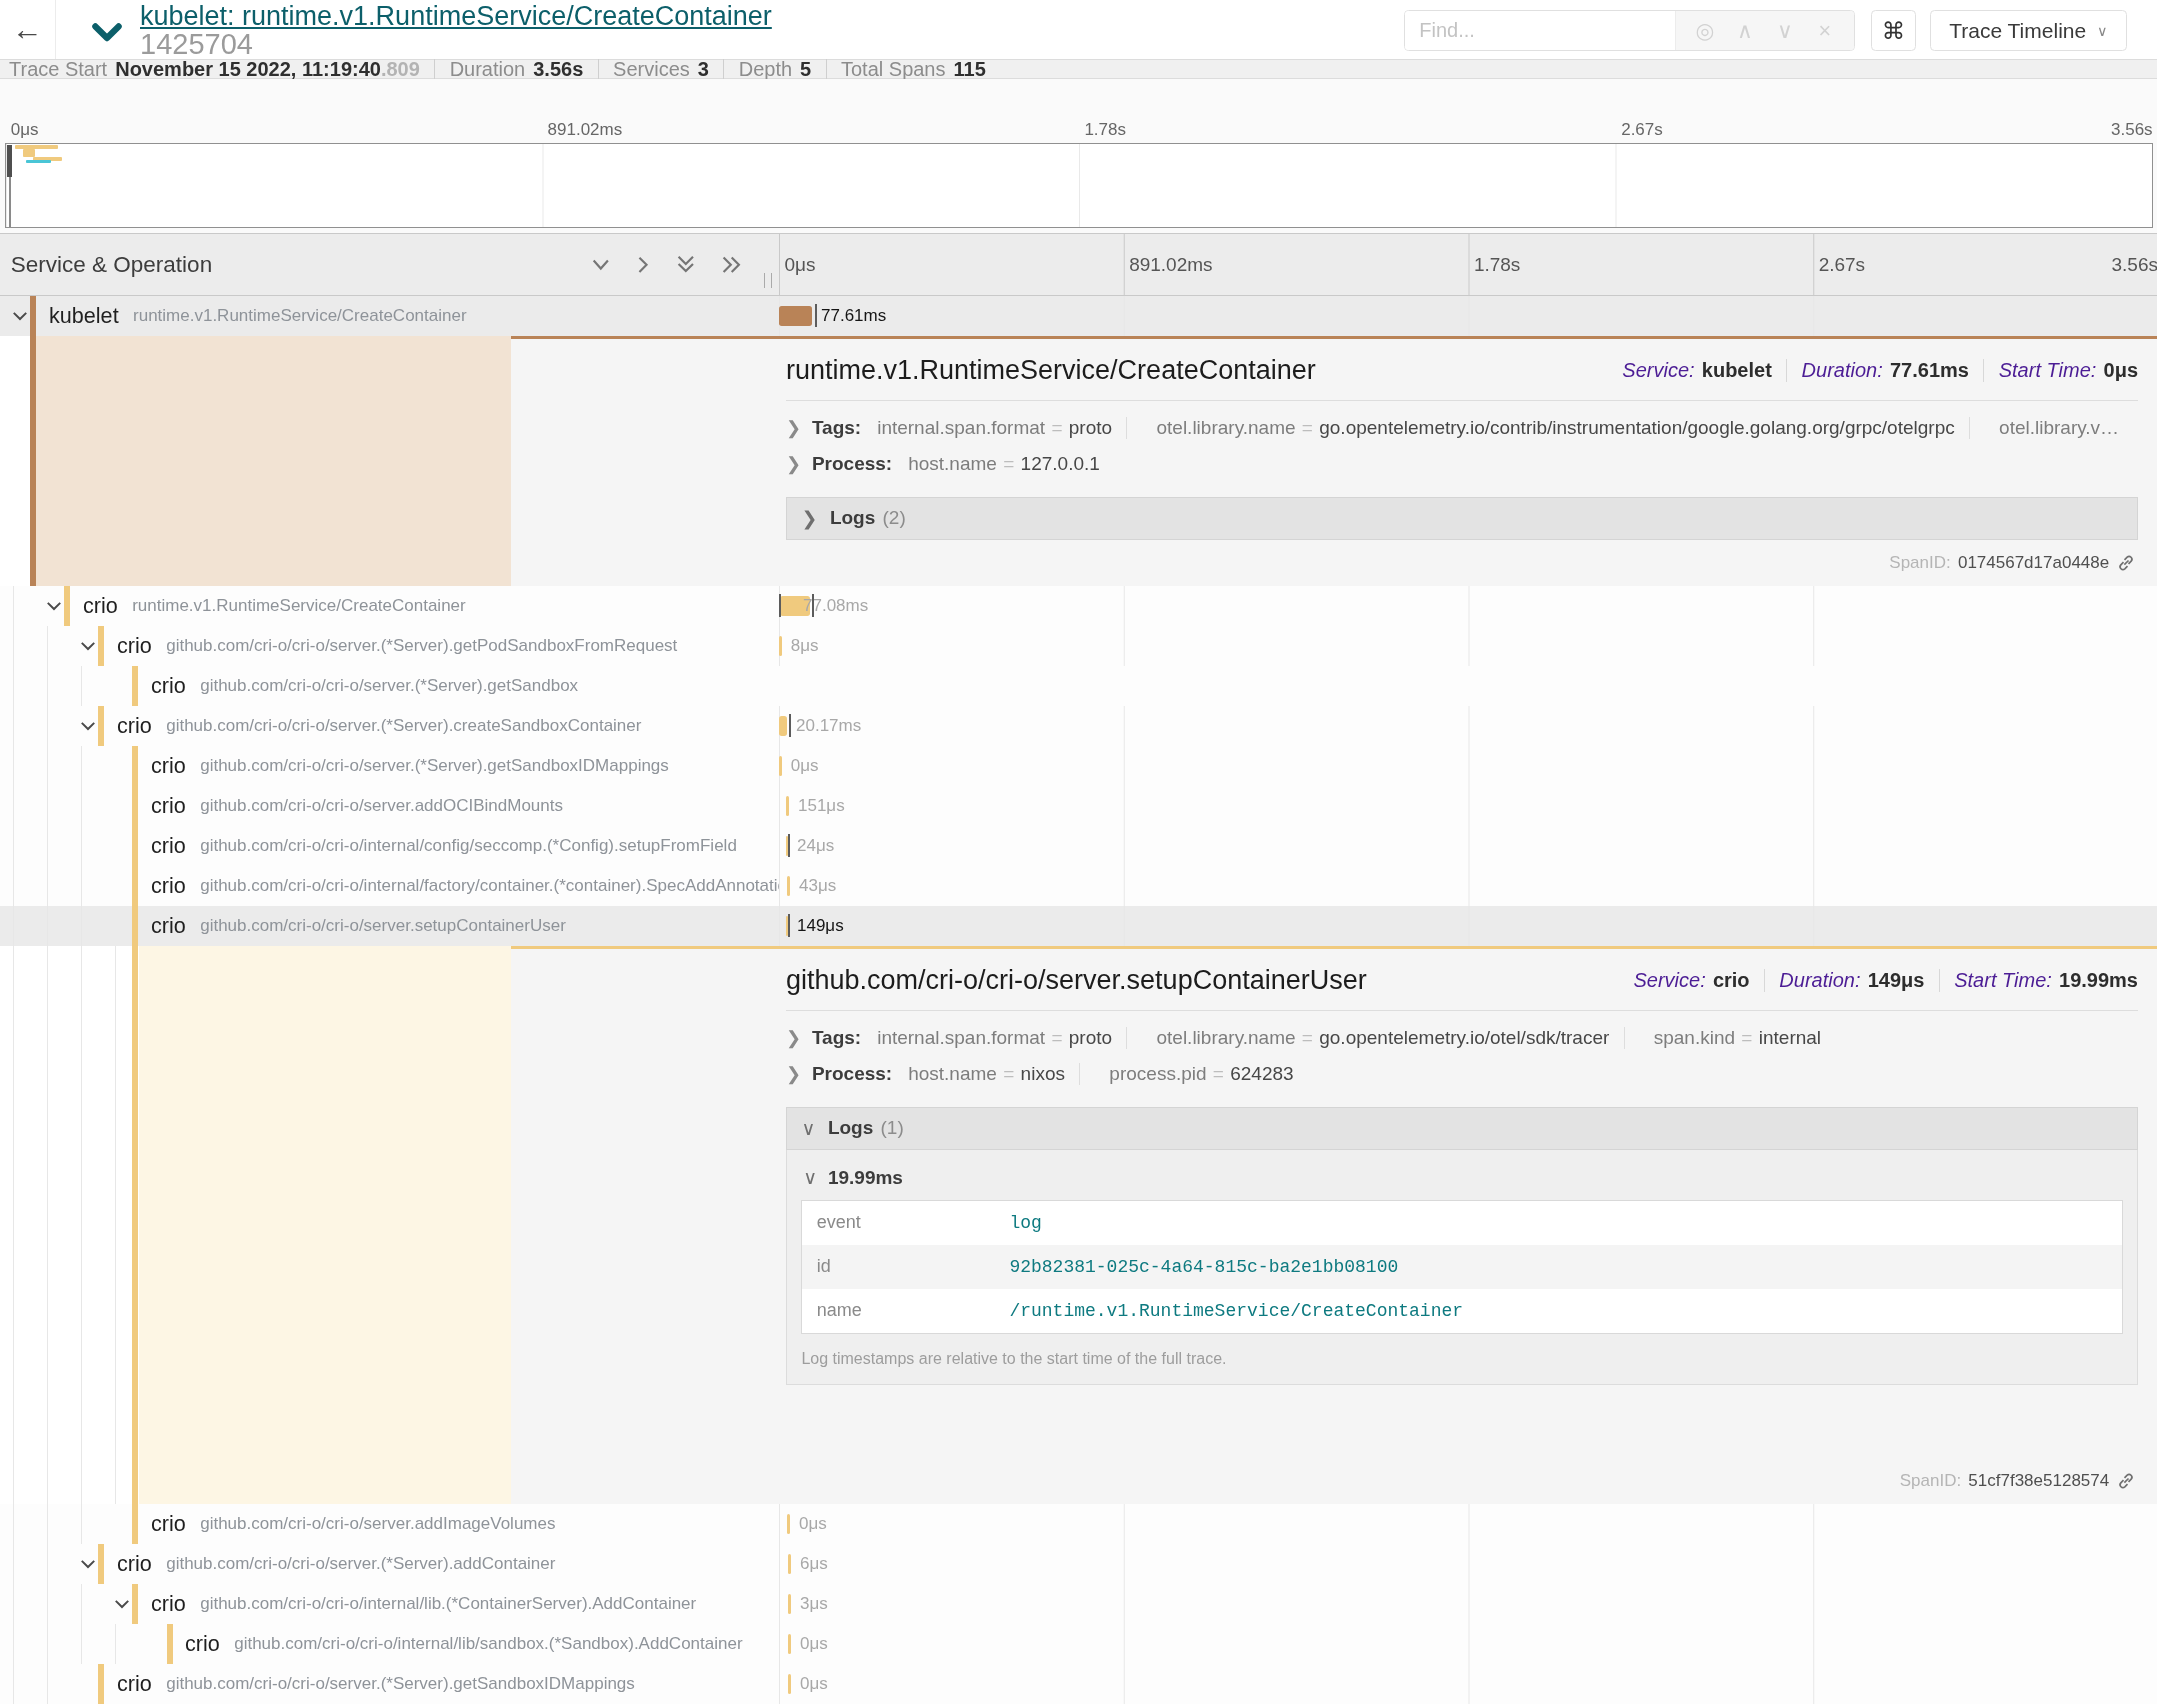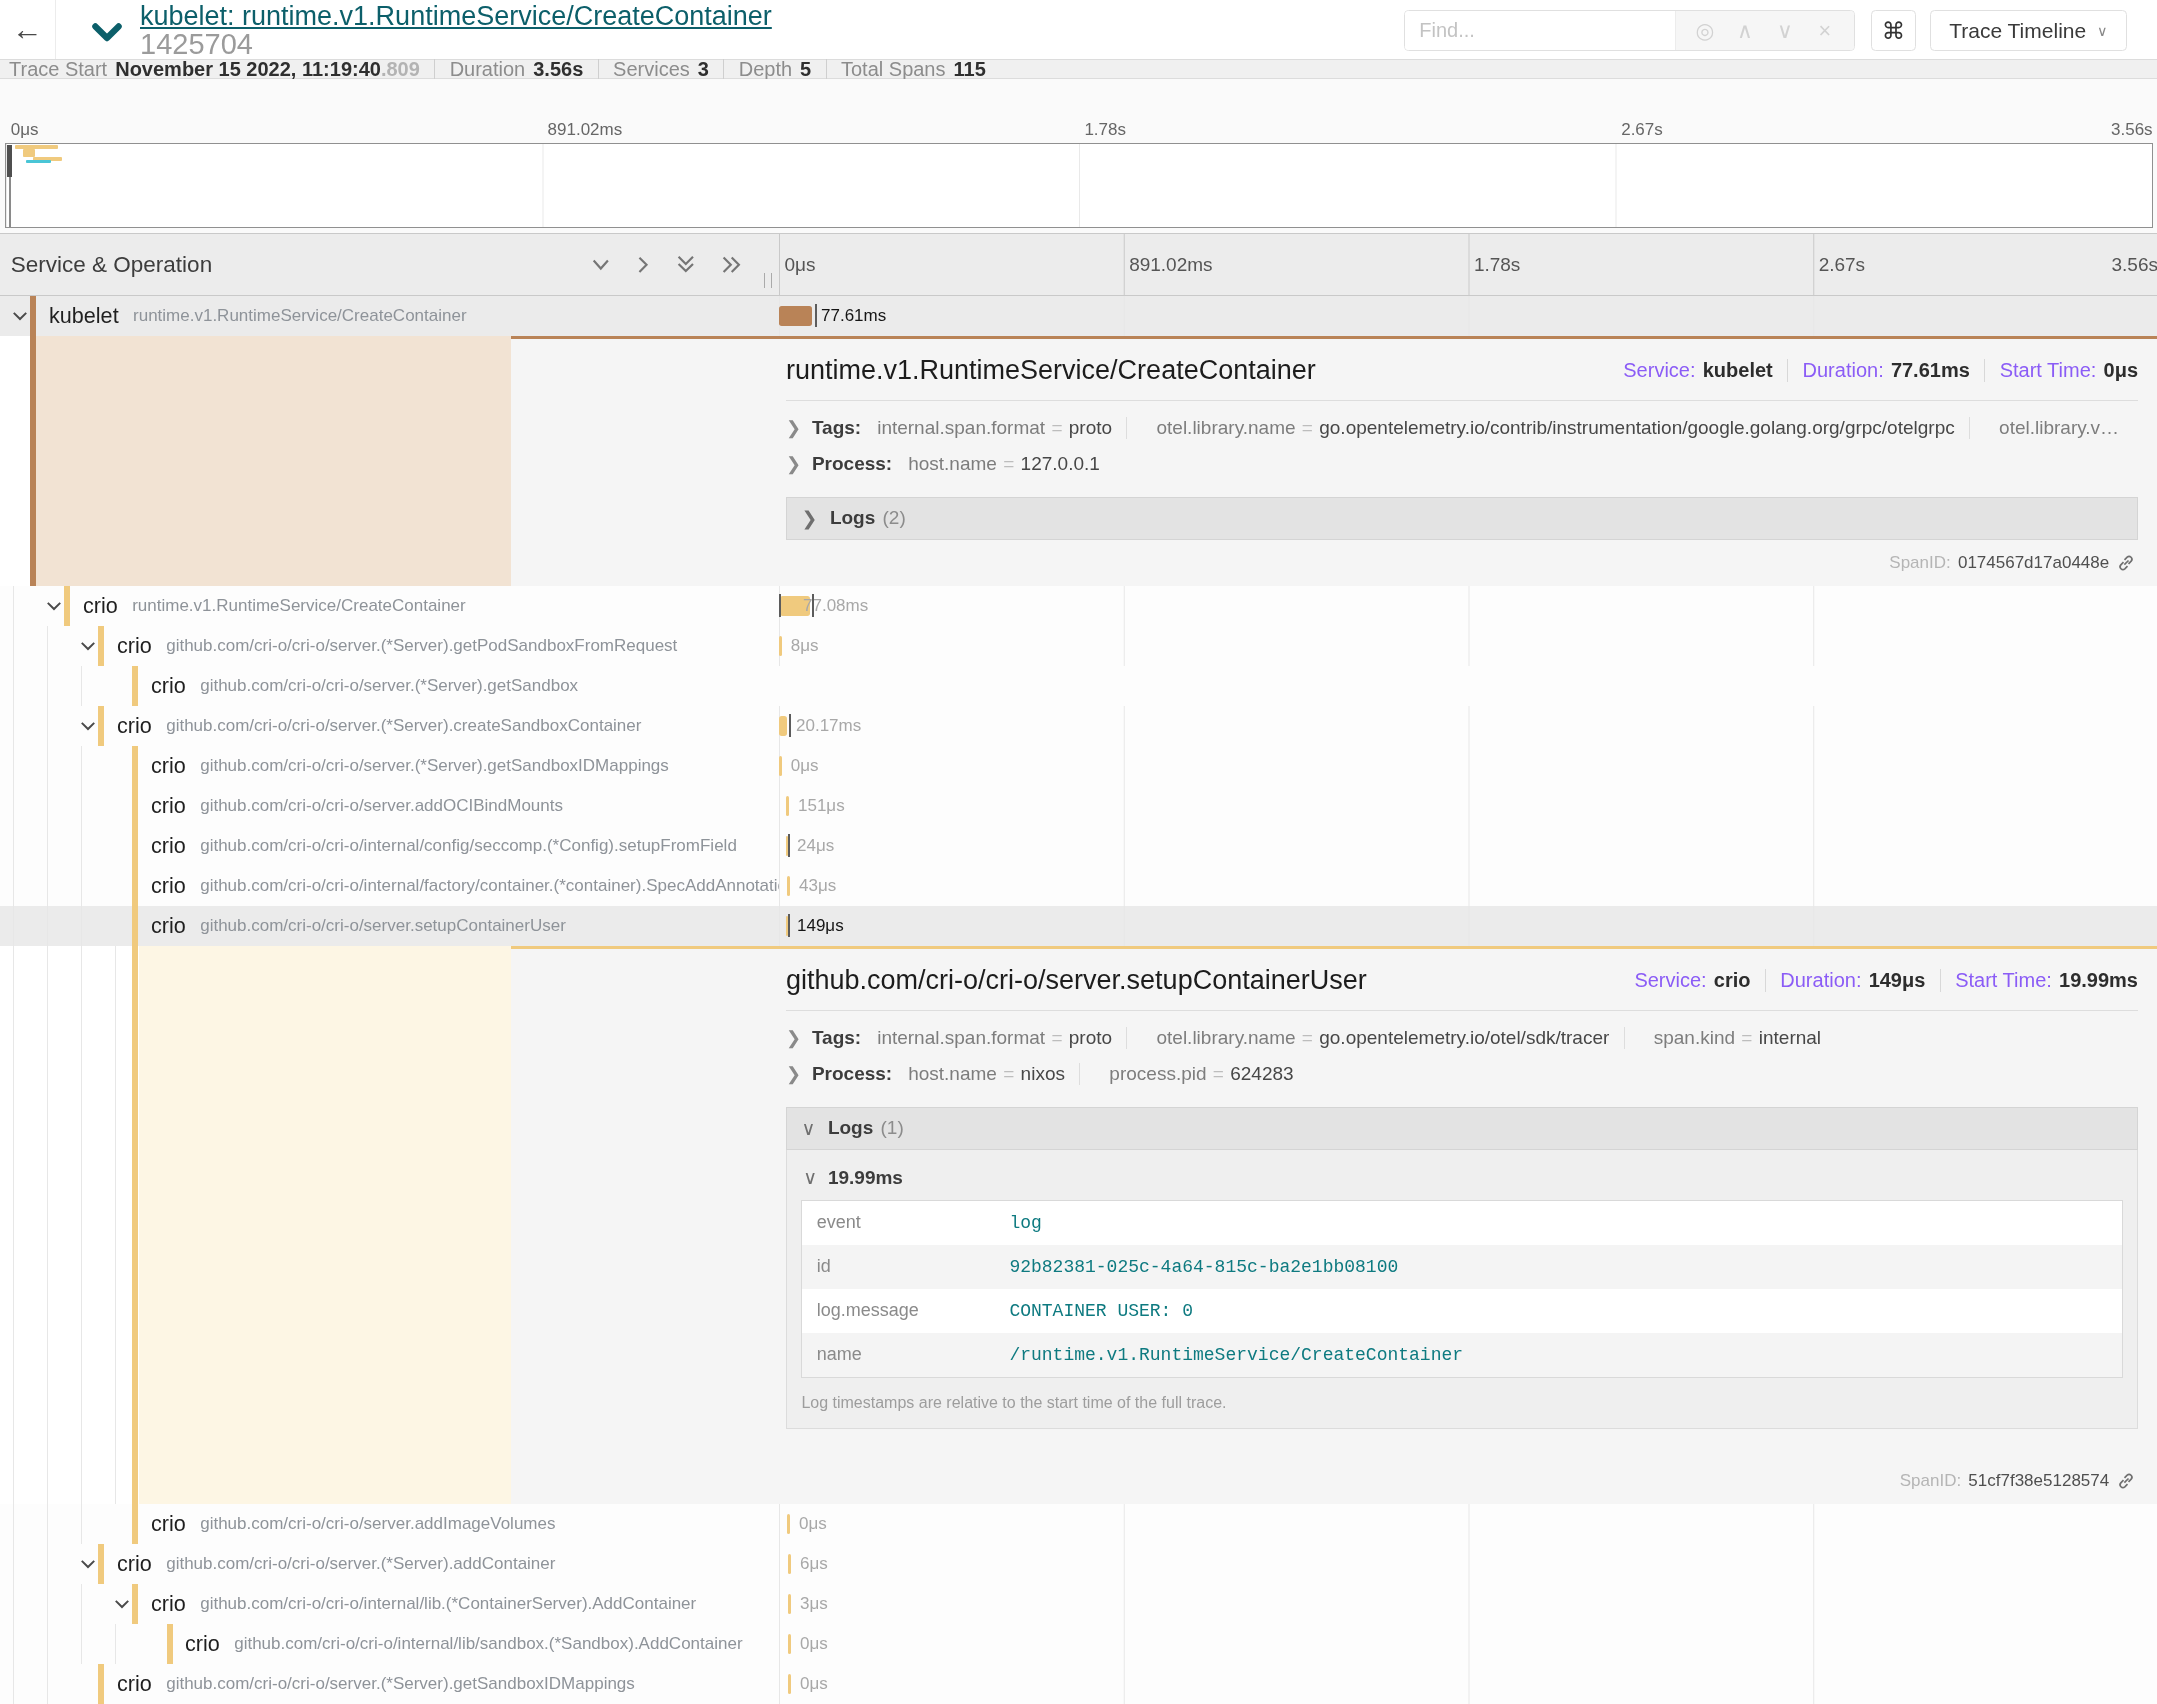--- a/index.html
+++ b/index.html
@@ -83,21 +83,21 @@
   .detail.d1 { height:250px; }
   .detail.d2 { height:558px; }
   .detail-accent { position:absolute; top:0; bottom:0; width:6.3px; }
   .detail-fill { position:absolute; top:0; bottom:0; }
   .detail-panel { position:absolute; left:511px; right:0; top:0; bottom:0; background:#f5f5f5;
                   border-top:3.6px solid; padding:16px 20px 0 275px; }
   .dp-head { display:flex; justify-content:space-between; align-items:flex-start; }
   .dp-title { font-size:27px; font-weight:400; color:#1c1c1c; }
   .dp-stats { display:flex; align-items:baseline; margin-top:3.6px; white-space:nowrap; font-size:20px; }
   .stat + .stat { border-left:0.9px solid #d8d8d8; margin-left:14.4px; padding-left:14.4px; }
-  .stat .sl { color:#8b5cf6; margin-right:7.2px; }
+  .stat .sl { color:#4c1d95; margin-right:7.2px;font-style:italic; }
   .stat b { color:#2d2d2d; }
   .dp-hr { border:none; border-top:0.9px solid #ddd; margin:14.4px 0 9px 0; }
   .kv-row { display:flex; align-items:center; height:36px; font-size:19px; overflow:hidden; white-space:nowrap; }
   .kv-row .krchev { color:#8a8a8a; font-size:18px; margin-right:10.8px; }
   .kv-row .ktitle { font-weight:bold; color:#3c3c3c; margin-right:16px; }
   .kv { white-space:nowrap; }
   .kv + .kv { border-left:0.9px solid #ddd; margin-left:14.4px; padding-left:29px; }
   .kv-k { color:#7d7d7d; }
   .kv-eq { color:#bdbdbd; margin:0 6.3px; }
   .kv-v { color:#474747; }
@@ -475,24 +475,20 @@
         <div class="log-table">
             <div class="lt-row">
               <div class="lt-key">event</div>
               <div class="lt-val">log</div>
             </div>
             <div class="lt-row">
               <div class="lt-key">id</div>
               <div class="lt-val">92b82381-025c-4a64-815c-ba2e1bb08100</div>
             </div>
             <div class="lt-row">
-              <div class="lt-key">log.message</div>
-              <div class="lt-val">CONTAINER USER: 0</div>
-            </div>
-            <div class="lt-row">
               <div class="lt-key">name</div>
               <div class="lt-val">/runtime.v1.RuntimeService/CreateContainer</div>
             </div>
           </div>
         <div class="log-note">Log timestamps are relative to the start time of the full trace.</div>
       </div>
       <div class="spanid-row">
         <span class="spanid-label">SpanID:</span>
         <span class="spanid-val">51cf7f38e5128574</span>
         <svg class="link-icon" width="20" height="20" viewBox="0 0 24 24">

